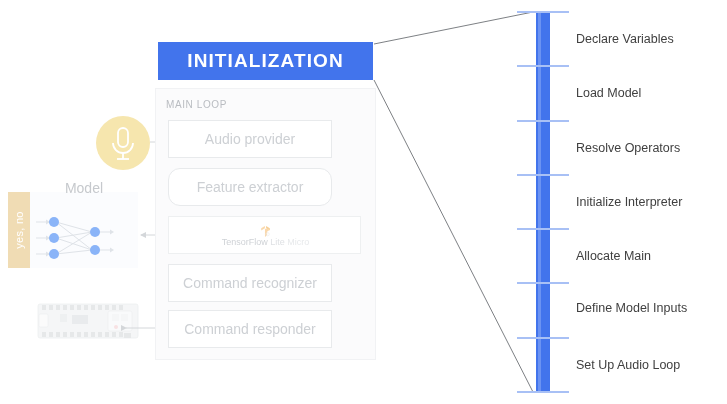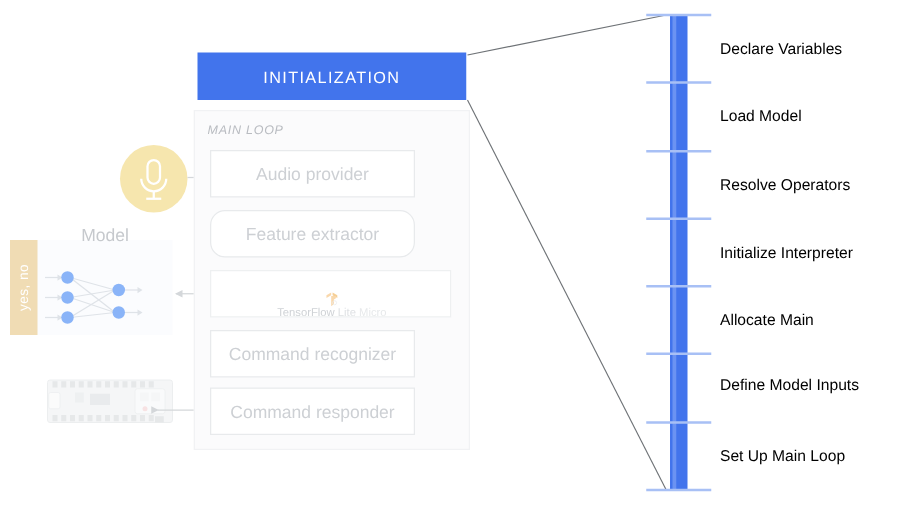--- a/index.html
+++ b/index.html
@@ -22,48 +22,48 @@
     color:#ffffff;font-size:11px;letter-spacing:.3px;}
   .model-title{position:absolute;left:38px;top:180px;width:92px;text-align:center;
     color:#c6c9cd;font-size:14px;}
   .nn{position:absolute;left:34px;top:212px;width:100px;height:52px;}
 
   .board{position:absolute;left:36px;top:300px;width:104px;height:42px;opacity:.30;}
 
   
   .init-box{position:absolute;left:158px;top:42px;width:215px;height:38px;
     background:#4274ec;display:flex;align-items:center;justify-content:center;}
-  .init-box span{color:#ffffff;font-size:13px;font-weight:normal;letter-spacing:1.1px;}
+  .init-box span{color:#ffffff;font-size:19px;font-weight:bold;letter-spacing:1.1px;}
 
   .loop-panel{position:absolute;left:155px;top:88px;width:221px;height:272px;
     background:#fbfbfc;border:1px solid #f1f2f4;box-sizing:border-box;}
   .loop-title{position:absolute;left:166px;top:99px;color:#b9bcc1;
-    font-size:10px;font-style:italic;letter-spacing:.6px;text-align:center;}
+    font-size:10px;letter-spacing:.6px;text-align:center;}
 
   .loop-item{position:absolute;left:168px;width:164px;height:38px;
     border:1px solid #e8eaec;background:#ffffff;box-sizing:border-box;
     display:flex;align-items:center;justify-content:center;}
   .loop-item span{color:#cdd0d4;font-size:14px;}
 
   
   .tflm{position:absolute;left:168px;width:193px;height:38px;
     border:1px solid #eef0f1;background:#ffffff;box-sizing:border-box;}
   .tflm-inner{position:absolute;left:0;top:0;width:193px;height:38px;
-    display:flex;flex-direction:column;align-items:center;justify-content:flex-end;}
+    display:flex;flex-direction:column;align-items:center;justify-content:center;}
   .tflm-logo{width:13px;height:13px;margin-bottom:-1px;opacity:.55;}
   .tflm-text{font-size:9px;white-space:nowrap;}
   .tf-a{color:#cfd2d6;}
   .tf-b{color:#dfe1e4;}
   .tf-c{color:#e7e9eb;}
 
   
   .bar{position:absolute;left:536px;top:12px;width:14px;height:380px;background:#4274ec;}
   .bar-hl{position:absolute;left:538px;top:12px;width:3px;height:380px;background:#6b93f2;}
   .tick{position:absolute;height:2px;background:#a8c0f5;}
-  .tl-label{position:absolute;left:576px;color:#000000;font-size:12.5px;
+  .tl-label{position:absolute;left:576px;color:#404040;font-size:12.5px;
     white-space:nowrap;transform:translateY(-50%);}
   svg{display:block;overflow:visible;}
 </style>
 </head>
 <body>
 
 <div id="stage">
 
   <div class="mic-circle">
     <svg class="mic-glyph" viewBox="0 0 54 54">
@@ -212,16 +212,16 @@
       <div class="tick" style="top: 336.714px; left: 517px; width: 52px;"></div>
       <div class="tick" style="top: 391px; left: 517px; width: 52px;"></div>
     </div>
   <div id="tl-labels">
       <div class="tl-label" style="top: 39.1429px;">Declare Variables</div>
       <div class="tl-label" style="top: 93.4286px;">Load Model</div>
       <div class="tl-label" style="top: 147.714px;">Resolve Operators</div>
       <div class="tl-label" style="top: 202px;">Initialize Interpreter</div>
       <div class="tl-label" style="top: 256.286px;">Allocate Main</div>
       <div class="tl-label" style="top: 308px;">Define Model Inputs</div>
-      <div class="tl-label" style="top: 364.857px;">Set Up Main Loop</div>
+      <div class="tl-label" style="top: 364.857px;">Set Up Audio Loop</div>
     </div>
 
 </div>
 
 </body></html>

